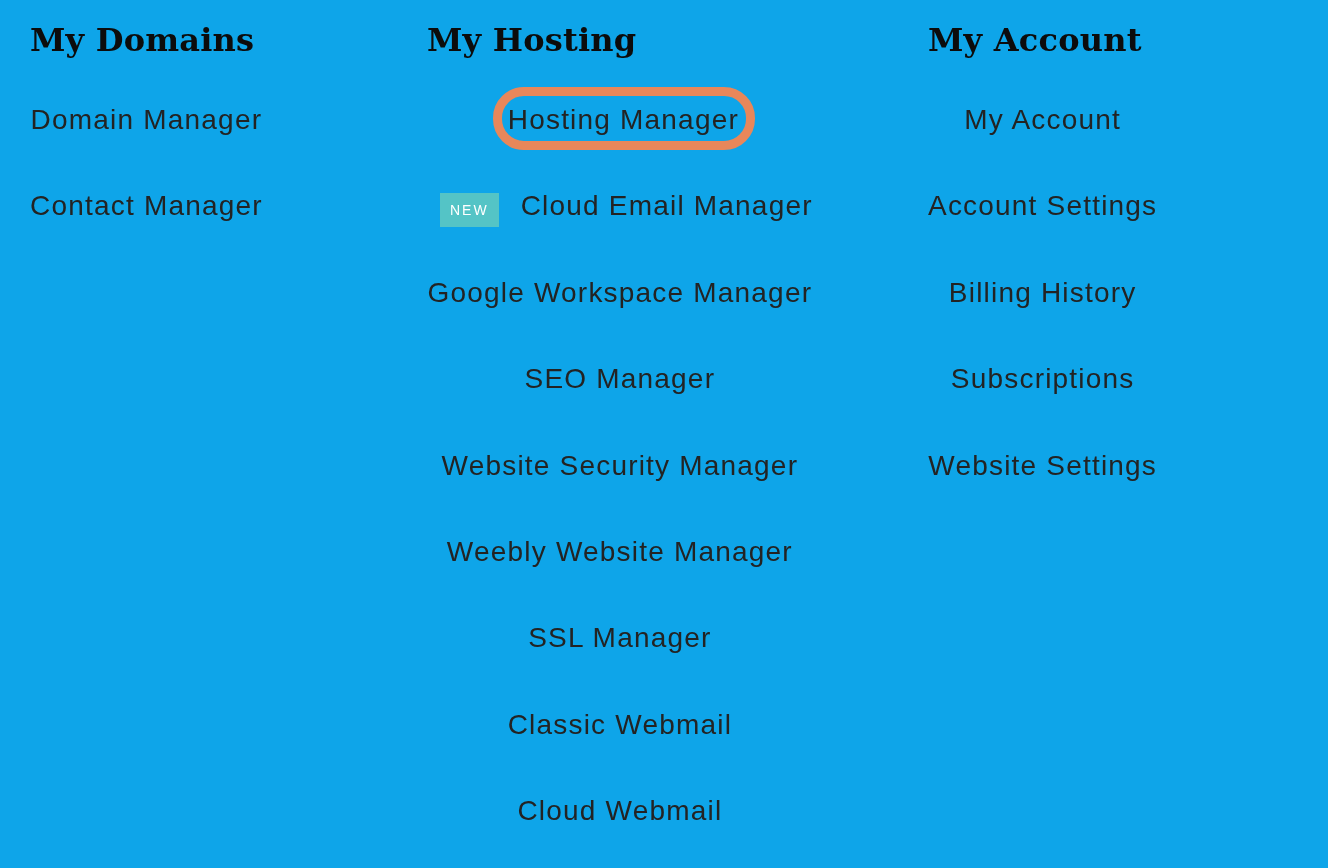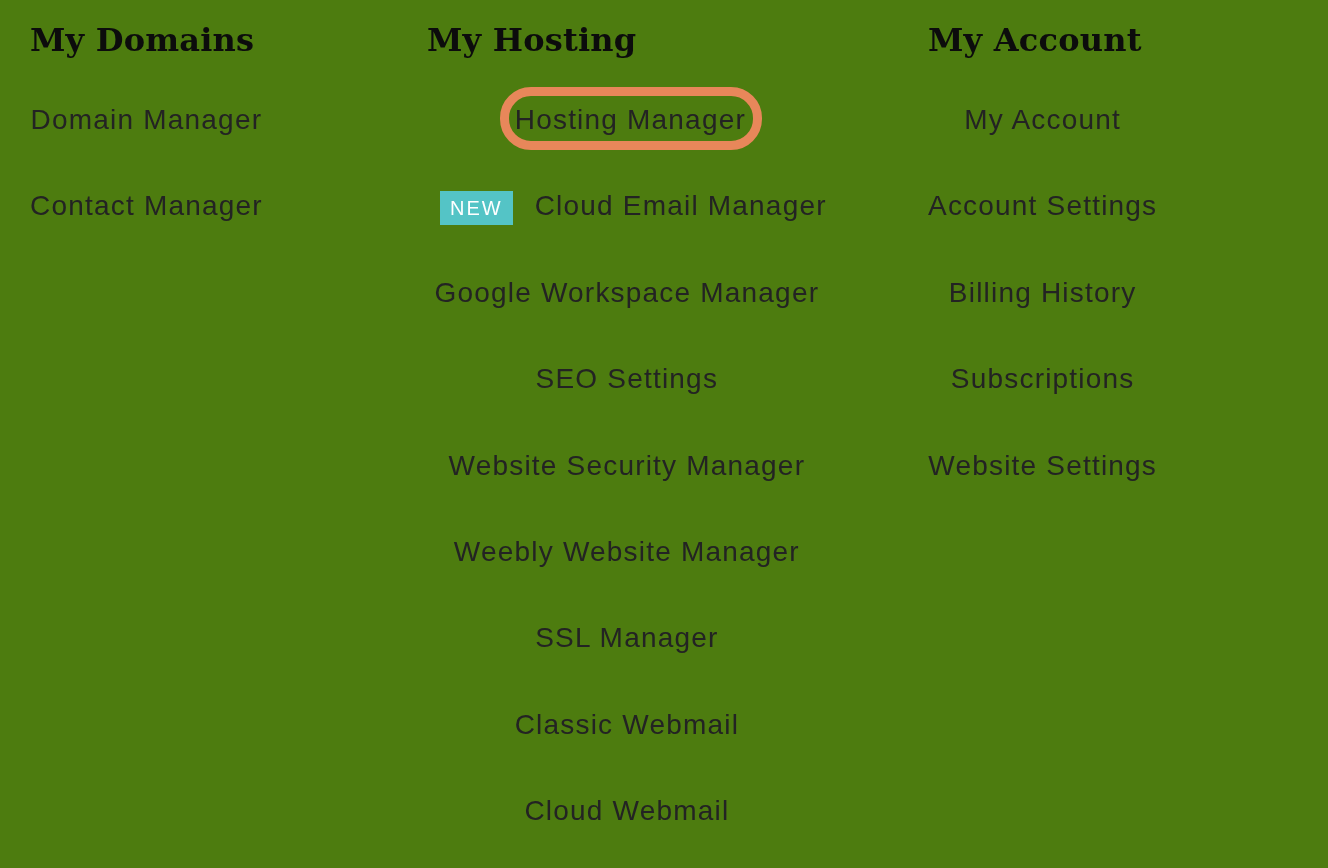--- a/index.html
+++ b/index.html
@@ -10,21 +10,21 @@
   body {
     width: 1328px;
     height: 868px;
     overflow: hidden;
     font-family: "Liberation Sans", sans-serif;
   }
   .menu {
     position: relative;
     width: 1328px;
     height: 868px;
-    background: #4d7c0f;
+    background: #0ea5e9;
   }
   .column {
     position: absolute;
     top: 0;
   }
   .col-domains { left: 30px; }
   .col-hosting { left: 427px; }
   .col-account { left: 928px; }
 
   .column-heading {
@@ -72,21 +72,21 @@
     border: 9px solid #E8875A;
     border-radius: 31px;
     pointer-events: none;
   }
 
   
   .badge {
     display: inline-block;
     background: #54C4C6;
     color: #ffffff;
-    font-size: 20px;
+    font-size: 14px;
     line-height: 20px;
     letter-spacing: 2px;
     padding: 7px 10px;
     margin-left: 13px;
     margin-right: 13px;
     vertical-align: baseline;
   }
 </style>
 </head>
 <body>
@@ -114,21 +114,21 @@
         </span>
       </li>
       <li>
         <span class="badge">NEW</span>
         <span class="item-label">Cloud Email Manager</span>
       </li>
       <li>
         <span class="item-label">Google Workspace Manager</span>
       </li>
       <li>
-        <span class="item-label">SEO Settings</span>
+        <span class="item-label">SEO Manager</span>
       </li>
       <li>
         <span class="item-label">Website Security Manager</span>
       </li>
       <li>
         <span class="item-label">Weebly Website Manager</span>
       </li>
       <li>
         <span class="item-label">SSL Manager</span>
       </li>

